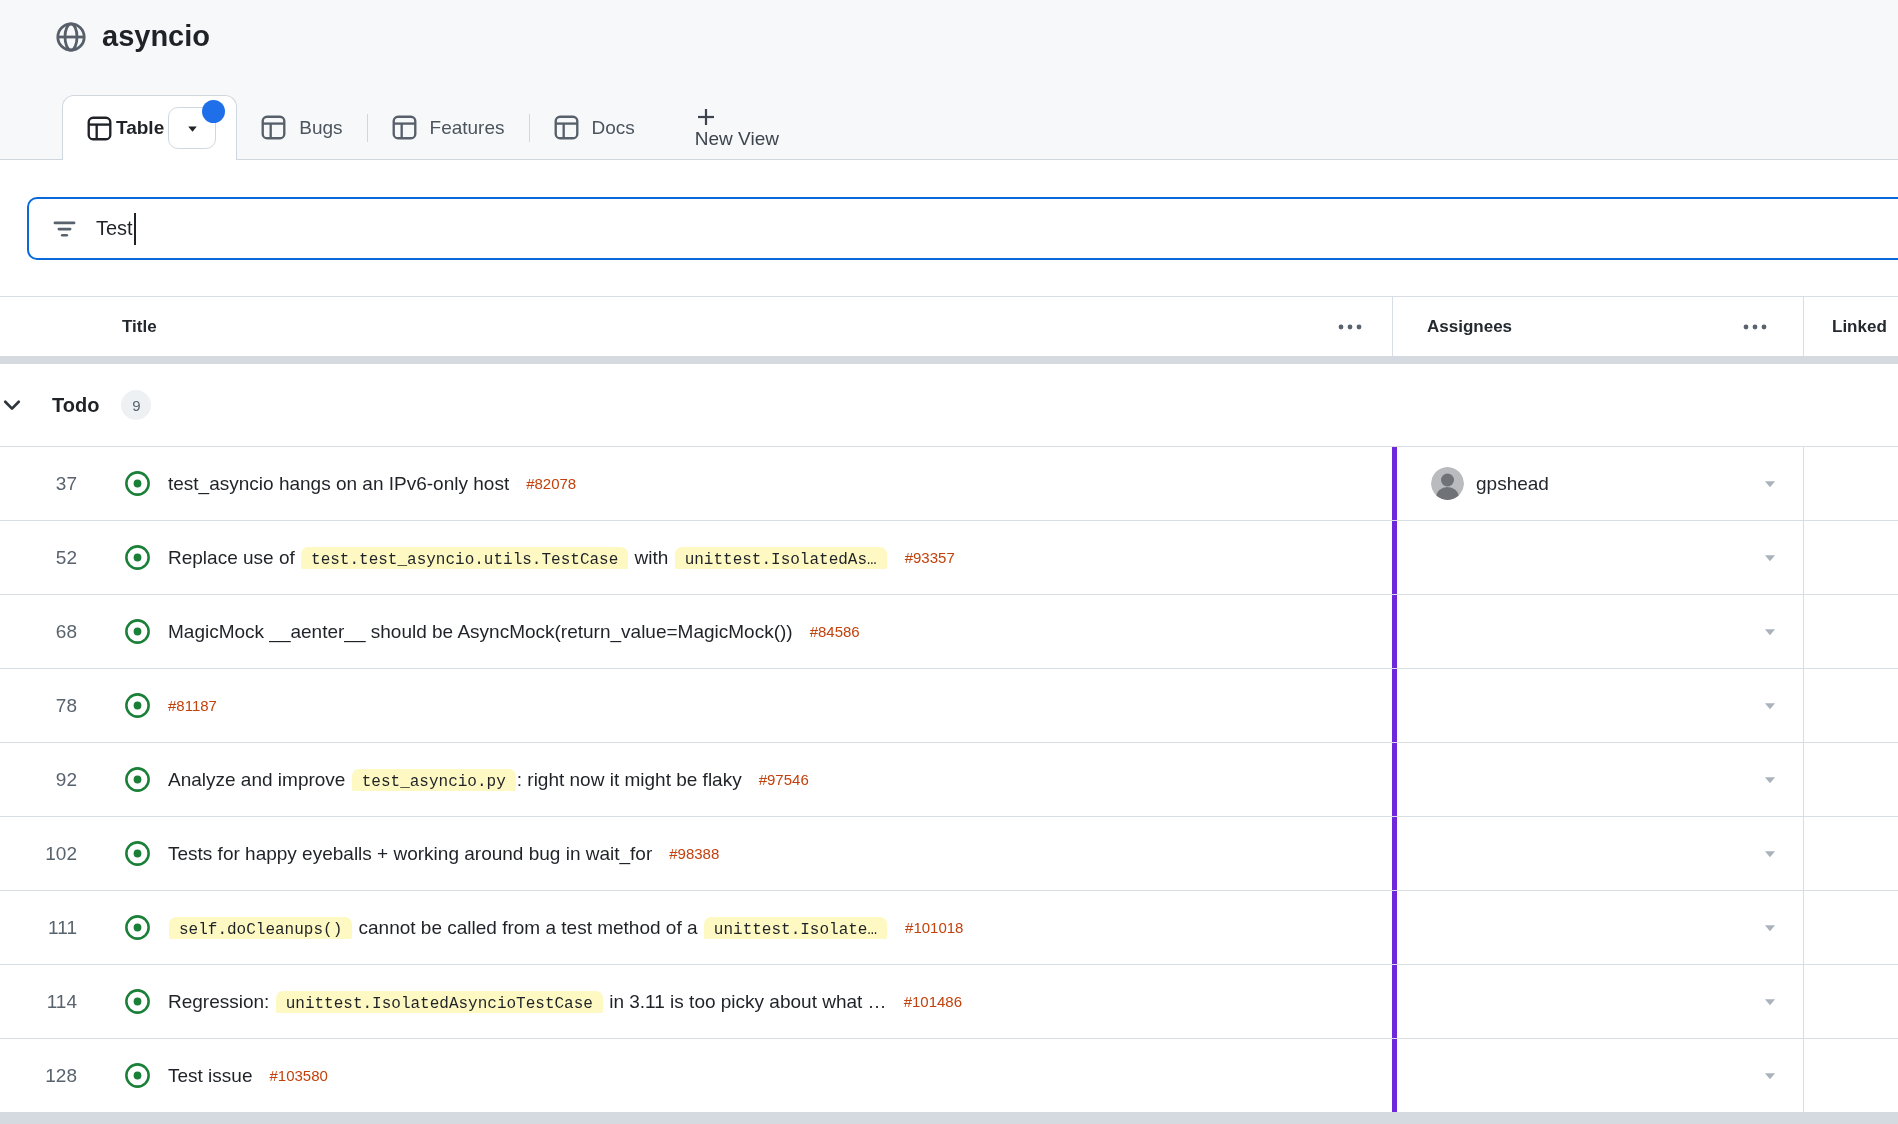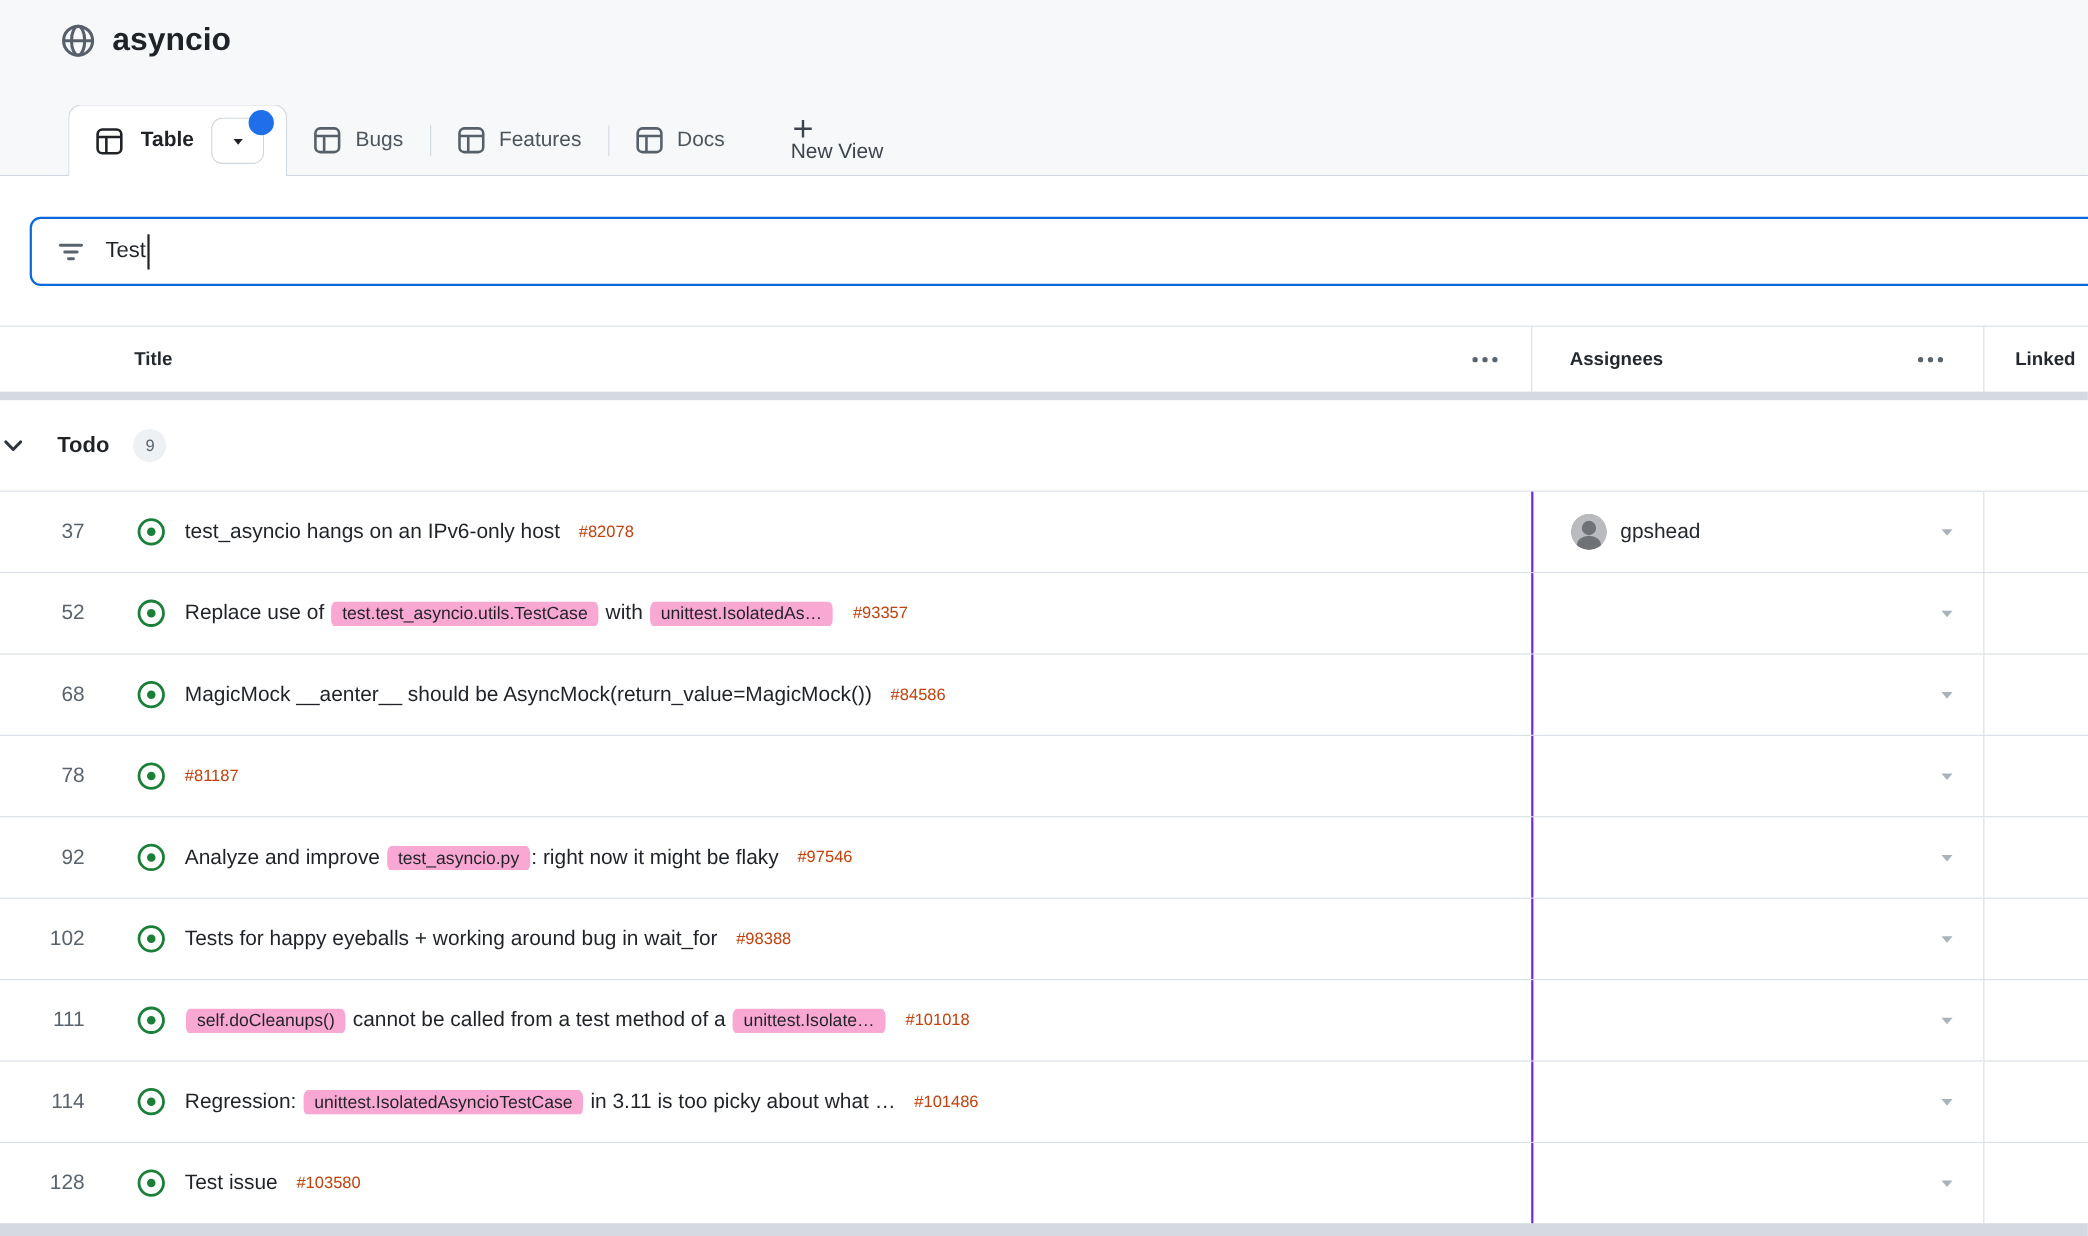--- a/index.html
+++ b/index.html
@@ -8,21 +8,21 @@
 
   
   .top { position:absolute; top:0; left:0; width:1898px; height:160px; background:#f6f8fa; }
   .top::after { content:''; position:absolute; left:0; right:0; bottom:0; height:1px; background:#d0d7de; z-index:1; }
   .project-header { position:absolute; left:55px; top:20px; display:flex; align-items:center; gap:15px; }
   .project-header .title { font-size:29px; font-weight:700; color:#1f2328; }
   .globe { width:32px; height:32px; color:#57606a; display:block; }
 
   .tabs { position:absolute; left:62px; bottom:0; display:flex; align-items:center; z-index:2; }
   .tab-active { height:65px; background:#fff; border:1px solid #d0d7de; border-bottom:none;
-                border-radius:12px 12px 0 0; display:flex; align-items:center; gap:16px;
+                border-radius:12px 12px 0 0; display:flex; align-items:center; gap:4px;
                 padding:0 20px 0 24px; font-size:19px; font-weight:600; color:#1f2328; z-index:3; }
   .tab { height:65px; display:flex; align-items:center; gap:13px; padding:0 24px;
          font-size:19px; font-weight:500; color:#4c545d; }
   .tab-sep { width:1px; height:28px; background:#d0d7de; }
   .tab-icon { width:25px; height:25px; display:block; }
   .tab-active .tab-icon { color:#1f2328; }
   .tab .tab-icon { color:#57606a; }
   .view-menu-btn { position:relative; width:48px; height:42px; border:1px solid #d0d7de; border-radius:10px;
                    background:#fff; display:flex; align-items:center; justify-content:center; }
   .notif-dot { position:absolute; top:-8px; right:-10px; width:23px; height:23px; border-radius:50%; background:#1f6feb; }
@@ -55,24 +55,24 @@
   .group-name { margin-left:28px; font-size:20px; font-weight:700; color:#1f2328; }
   .group-count { margin-left:22px; min-width:30px; height:30px; padding:0 9px; border-radius:15px;
                  background:#eef1f4; color:#59636e; font-size:15px; display:flex; align-items:center; justify-content:center; }
 
   .row { height:74px; display:flex; align-items:stretch; border-top:1px solid #d8dee4; background:#fff; }
   .cell { display:flex; align-items:center; }
   .cell-title { width:1392px; overflow:hidden; }
   .row-num { width:77px; text-align:right; font-size:19px; color:#59636e; flex:none; }
   .issue-icon { margin-left:47px; width:27px; height:27px; flex:none; display:block; }
   .title-text { margin-left:17px; font-size:19px; color:#1f2328; white-space:nowrap; overflow:hidden; }
-  .code-chip { font-family:Liberation Sans, sans-serif; font-size:16px; background:#f9a8d4;
+  .code-chip { font-family:Liberation Mono, monospace; font-size:16px; background:#fef9c3;
                border-radius:7px; padding:4px 10px; margin:0 1px; }
   .issue-no { margin-left:17px; font-size:15px; color:#c2410c; white-space:nowrap; }
-  .cell-assignees { width:412px; border-left:2px solid #6d28d9; border-right:1px solid #d8dee4;
+  .cell-assignees { width:412px; border-left:5px solid #6d28d9; border-right:1px solid #d8dee4;
                     position:relative; padding-left:34px; }
   .avatar { width:33px; height:33px; border-radius:50%; overflow:hidden; flex:none; display:block; }
   .assignee-login { margin-left:12px; font-size:19px; color:#24292f; }
   .cell-caret { position:absolute; right:24px; top:50%; transform:translateY(-50%); width:18px; height:18px; }
   .cell-linked { flex:1; }
 </style>
 </head>
 <body>
 
 <div class="top">

